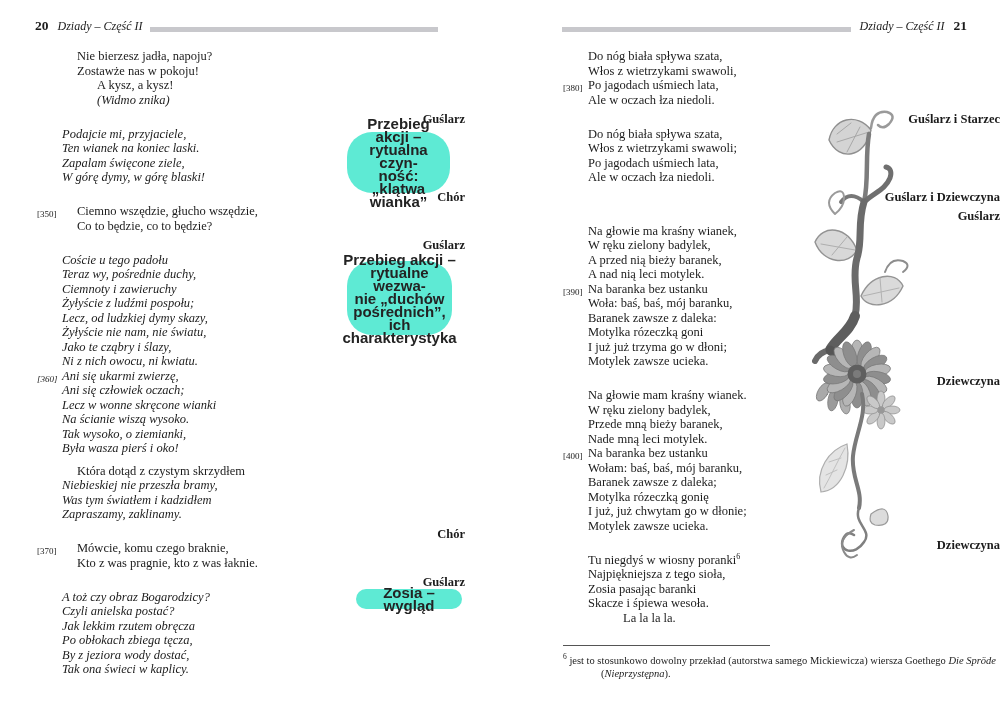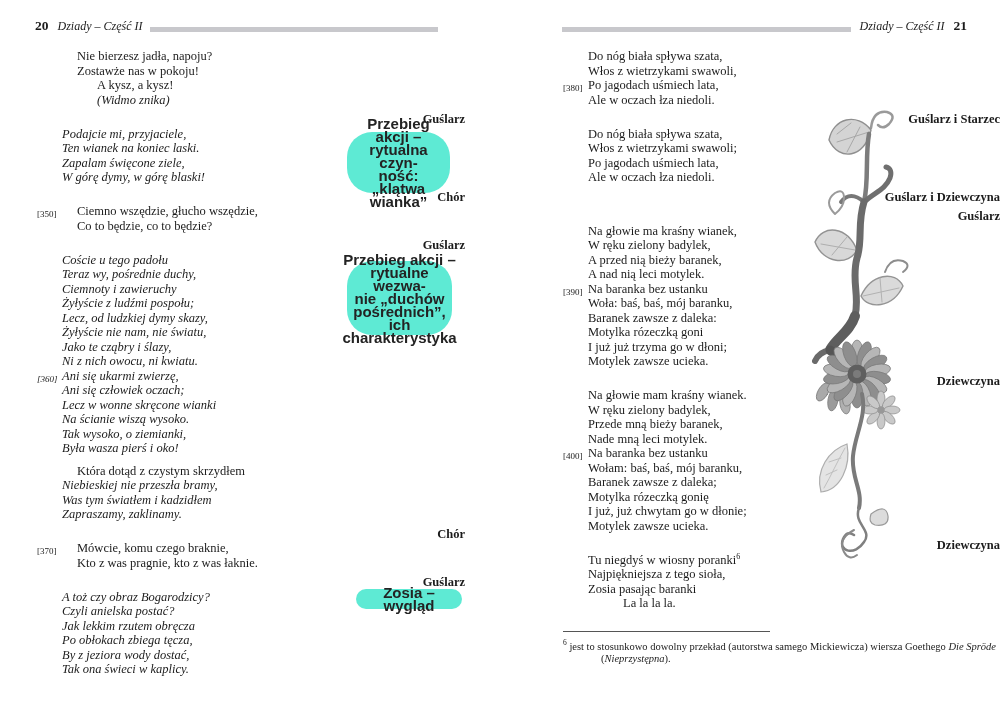--- a/index.html
+++ b/index.html
@@ -159,20 +159,21 @@
       <div class="line v0"><span class="linenum">[400]</span><span>Na baranka bez ustanku</span></div>
       <div class="line v0"><span>Wołam: baś, baś, mój baranku,</span></div>
       <div class="line v0"><span>Baranek zawsze z daleka;</span></div>
       <div class="line v0"><span>Motylka rózeczką gonię</span></div>
       <div class="line v0"><span>I już, już chwytam go w dłonie;</span></div>
       <div class="line v0"><span>Motylek zawsze ucieka.</span></div>
       <div class="line sp"><span>Dziewczyna</span></div>
       <div class="line v0"><span>Tu niegdyś w wiosny poranki</span><sup>6</sup></div>
       <div class="line v0"><span>Najpiękniejsza z tego sioła,</span></div>
       <div class="line v0"><span>Zosia pasając baranki</span></div>
+      <div class="line v0"><span>Skacze i śpiewa wesoła.</span></div>
       <div class="line v2"><span>La la la la.</span></div>
     </div>
   <div class="footnote">
     <div class="fn-rule"></div>
     <div class="fn-line"><sup>6</sup><span> jest to stosunkowo dowolny przekład (autorstwa samego Mickiewicza) wiersza Goethego </span><i>Die Spröde</i></div>
     <div class="fn-line fn-line2"><span>(</span><i>Nieprzystępna</i><span>).</span></div>
   </div>
 </div>
 
 <svg class="vine" width="125" height="470" viewBox="0 0 125 470" xmlns="http://www.w3.org/2000/svg">

